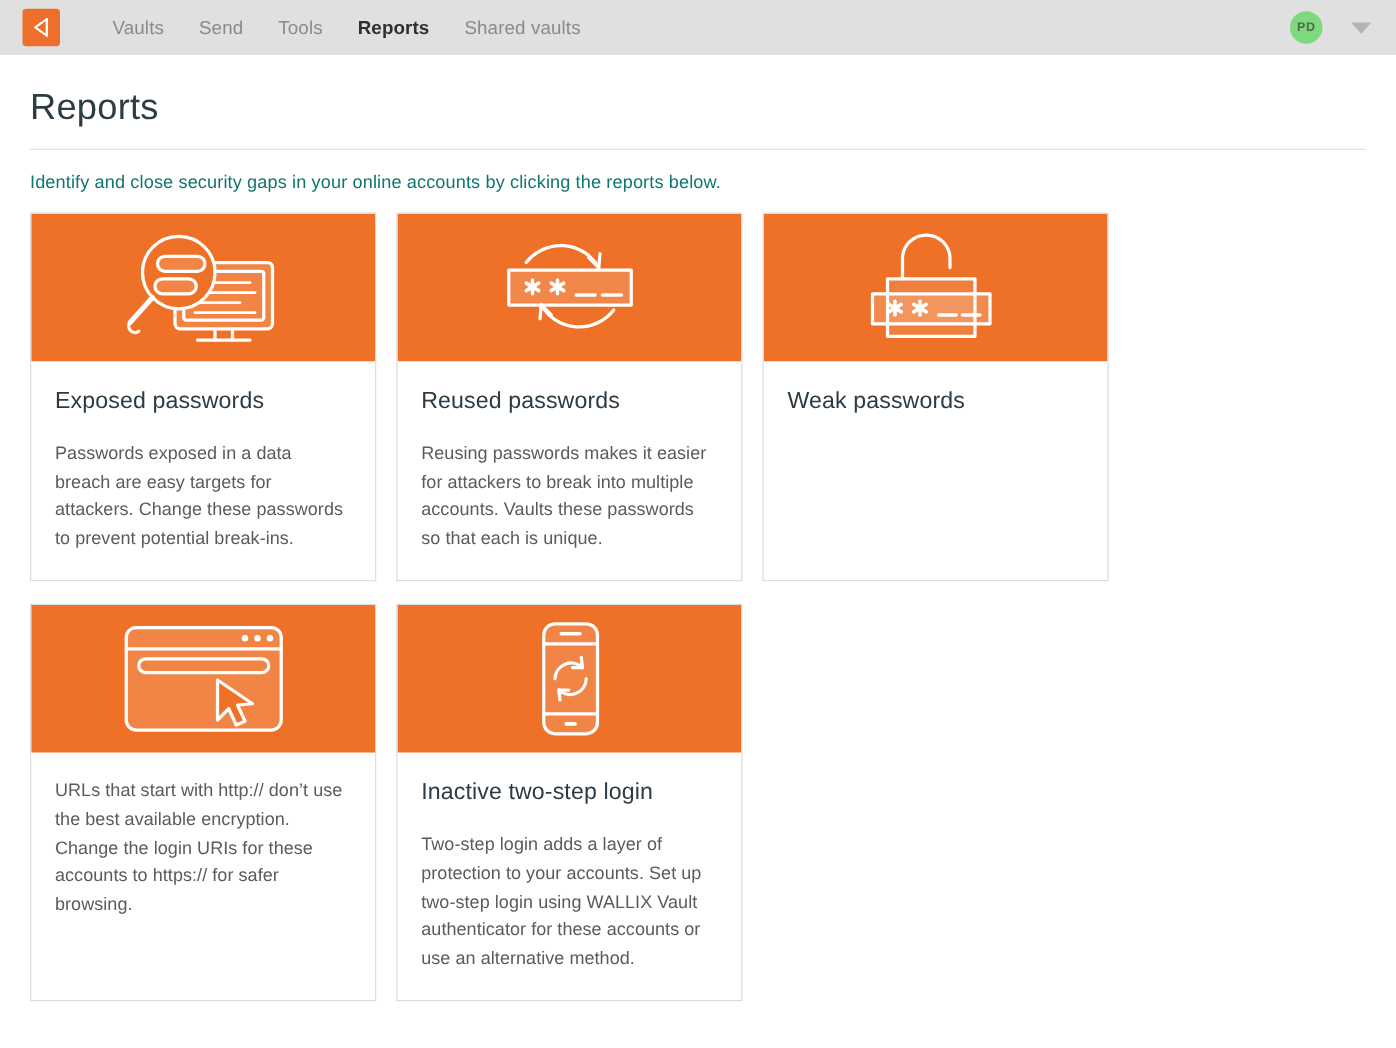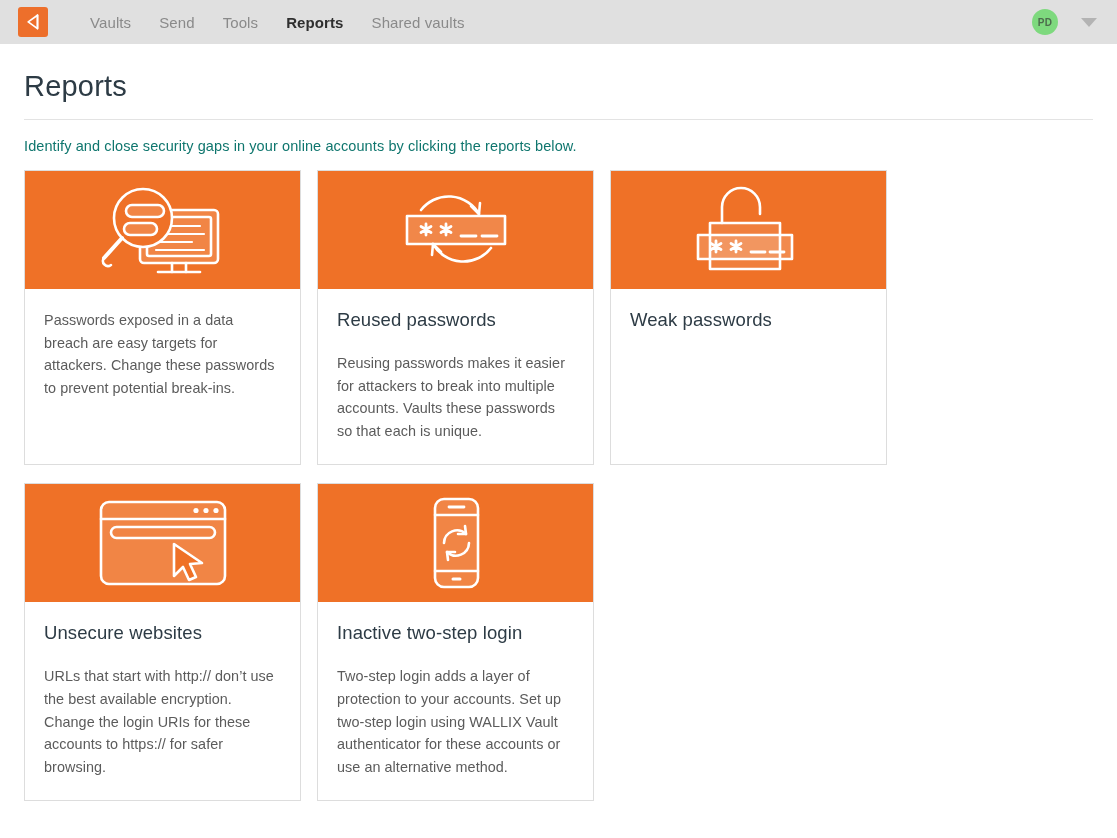--- a/index.html
+++ b/index.html
@@ -217,20 +217,21 @@
             <line x1="68" y1="70" x2="116" y2="70" stroke-width="2.2"></line>
             <circle cx="55" cy="38" r="29" fill="#ef7127"></circle>
             <rect x="38" y="25" width="38" height="12" rx="6" fill="rgba(255,255,255,0.14)"></rect>
             <rect x="36" y="43" width="33" height="12" rx="6" fill="rgba(255,255,255,0.14)"></rect>
             <line x1="34" y1="58" x2="16" y2="78" stroke-width="4" stroke-linecap="round"></line>
             <path d="M16 78 a5 5 0 0 0 7 7" stroke-width="2.6"></path>
           </g>
         </svg>
       </div>
       <div class="card-body">
+        <div class="card-title">Exposed passwords</div>
         <div class="card-desc">Passwords exposed in a data breach are easy targets for attackers. Change these passwords to prevent potential break-ins.</div>
       </div>
     </div>
 
     <div class="report-card">
       <div class="card-banner">
         <svg width="150" height="100" viewBox="0 0 150 100">
           <g fill="none" stroke="#ffffff" stroke-width="2.6" stroke-linecap="round" stroke-linejoin="round">
             <path d="M40 30 a35 35 0 0 1 58 4"></path>
             <path d="M98 34 l-8 -8 M98 34 l1 -11"></path>
@@ -286,21 +287,20 @@
             <path d="M13 27 h124"></path>
             <circle cx="108" cy="18.5" r="2.6" fill="#ffffff" stroke="none"></circle>
             <circle cx="118" cy="18.5" r="2.6" fill="#ffffff" stroke="none"></circle>
             <circle cx="128" cy="18.5" r="2.6" fill="#ffffff" stroke="none"></circle>
             <rect x="23" y="35" width="104" height="11" rx="5.5"></rect>
             <path d="M86 52 L86 84 L95 75 L101 88 L108 85 L102 72 L114 71 Z" fill="#ef7127" stroke-width="2.6"></path>
           </g>
         </svg>
       </div>
       <div class="card-body">
-        <div class="card-title">Unsecure websites</div>
         <div class="card-desc">URLs that start with http:// don’t use the best available encryption. Change the login URIs for these accounts to https:// for safer browsing.</div>
       </div>
     </div>
 
     <div class="report-card">
       <div class="card-banner">
         <svg width="150" height="104" viewBox="0 0 150 104">
           <g fill="none" stroke="#ffffff" stroke-width="2.6" stroke-linecap="round" stroke-linejoin="round">
             <rect x="54" y="8" width="43" height="88" rx="9" fill="rgba(255,255,255,0.14)"></rect>
             <path d="M54 24 h43 M54 80 h43"></path>

